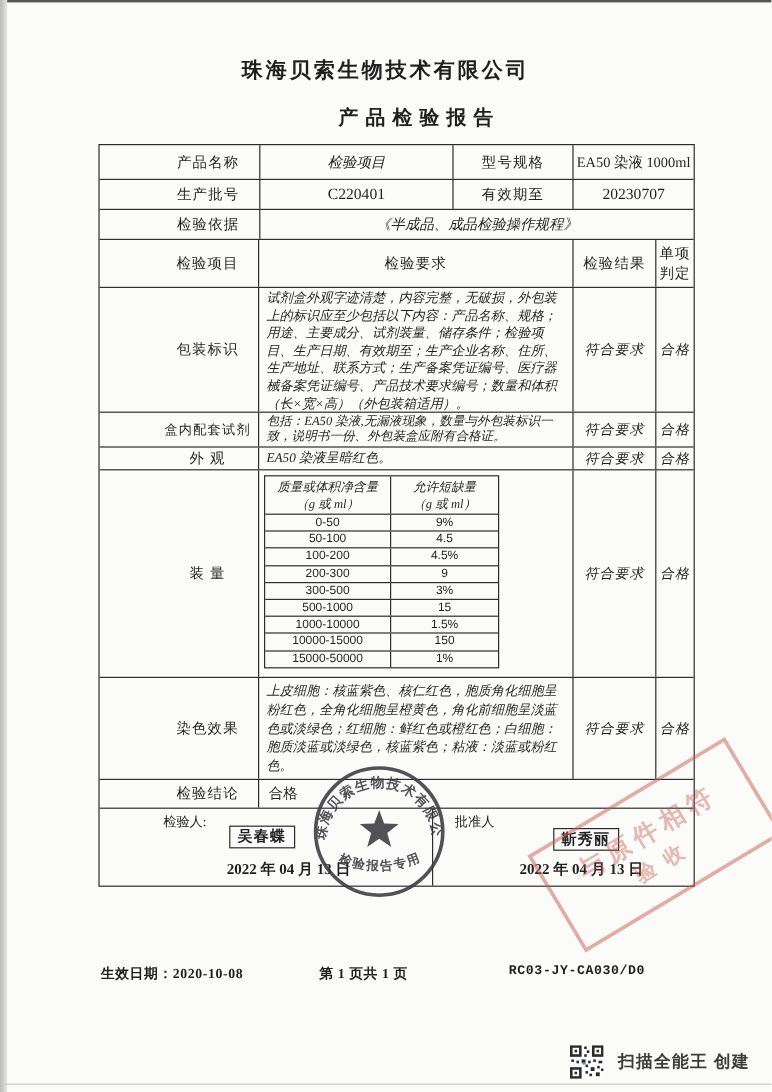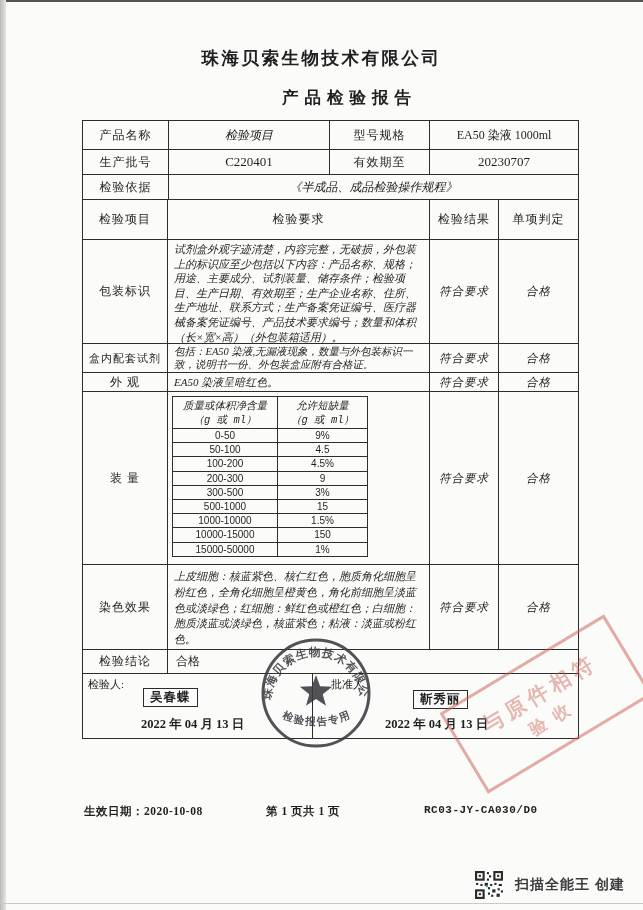--- a/index.html
+++ b/index.html
@@ -18,21 +18,21 @@
   .report-title{position:absolute;top:87px;left:0;width:100%;text-align:center;
     font-size:16.5px;font-weight:700;letter-spacing:6px;margin-left:28px;}
 
   
   .report-table{position:absolute;left:82px;top:120px;width:497px;
     border:1.5px solid #2c2c2c;box-sizing:border-box;background:transparent;}
   .trow{display:flex;box-sizing:border-box;border-top:1px solid #2e2e2e;}
   .trow:first-child{border-top:none;}
   .tcell{box-sizing:border-box;border-left:1px solid #2e2e2e;display:flex;
     align-items:center;justify-content:center;text-align:center;overflow:hidden;}
-  .tcell:first-child{border-left:none;}
+  .tcell:first-child{border-left:none;margin-left:48px;}
   .lbl{font-size:12px;letter-spacing:1px;}
   .kai{font-style:italic;}
   .req{align-items:flex-start;justify-content:flex-start;text-align:left;
     padding:2px 6px;font-size:11px;line-height:14.6px;display:block;}
   .small-result{font-size:11.5px;letter-spacing:1px;}
   
   .r1{height:28px}.r2{height:25px}.r3{height:25px}.r4{height:40px}
   .r5{height:104px}.r6{height:29px}.r7{height:19px}.r8{height:173px}
   .r9{height:85px}.r10{height:24px}.r11{height:65px}
   
@@ -47,21 +47,21 @@
   
   .vol-wrap{display:block;padding:4px 0 0 4px;}
   .vol-table{border:1.2px solid #2e2e2e;width:196px;box-sizing:border-box;
     font-size:10.5px;}
   .vrow{display:flex;border-top:1px solid #2e2e2e;box-sizing:border-box;}
   .vrow:first-child{border-top:none;}
   .vcell{box-sizing:border-box;border-left:1px solid #2e2e2e;display:flex;
     flex-direction:column;align-items:center;justify-content:center;text-align:center;}
   .vcell:first-child{border-left:none;}
   .vc1{width:104px}.vc2{flex:1}
-  .vhead{height:31px;font-style:italic;font-family:Liberation Mono, monospace;}
+  .vhead{height:31px;font-style:italic;}
   .vdata{height:14.2px;}
   .vdata .vcell{font-family:"Liberation Sans","DejaVu Sans",sans-serif;font-size:10px;}
 
   
   .concl-val{justify-content:flex-start;padding-left:8px;font-size:12px;}
 
   
   .sig-cell{position:relative;display:block;}
   .sig-label{position:absolute;top:3px;left:5px;font-size:11px;}
   .name-chop{position:absolute;border:1.5px solid #2b2b2b;padding:0 6px;

